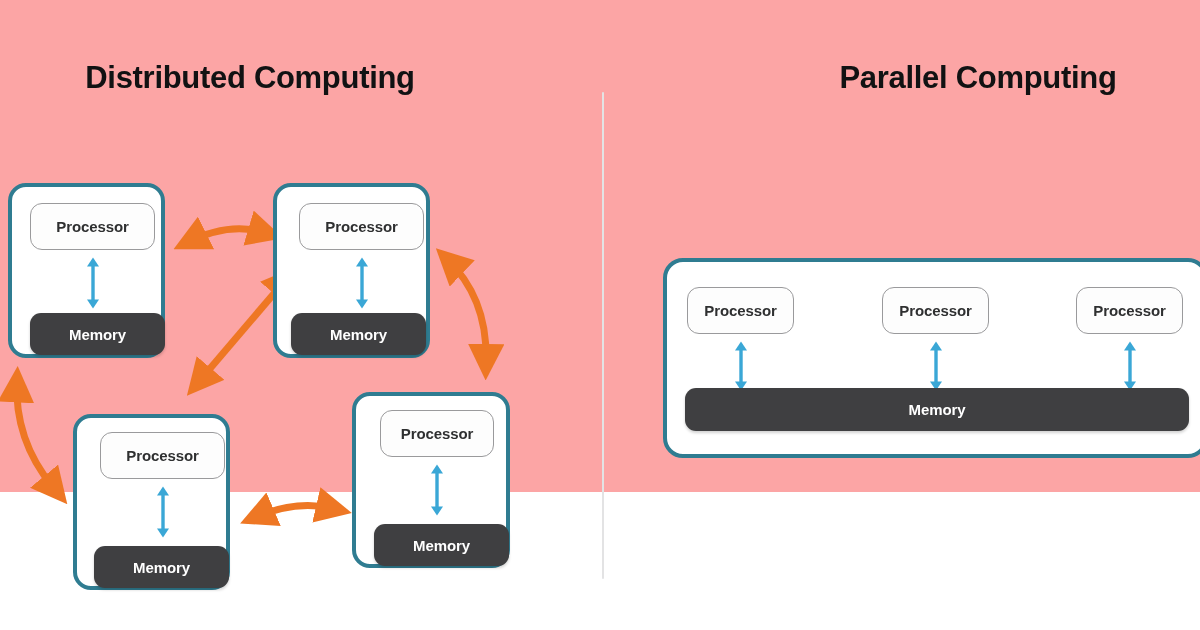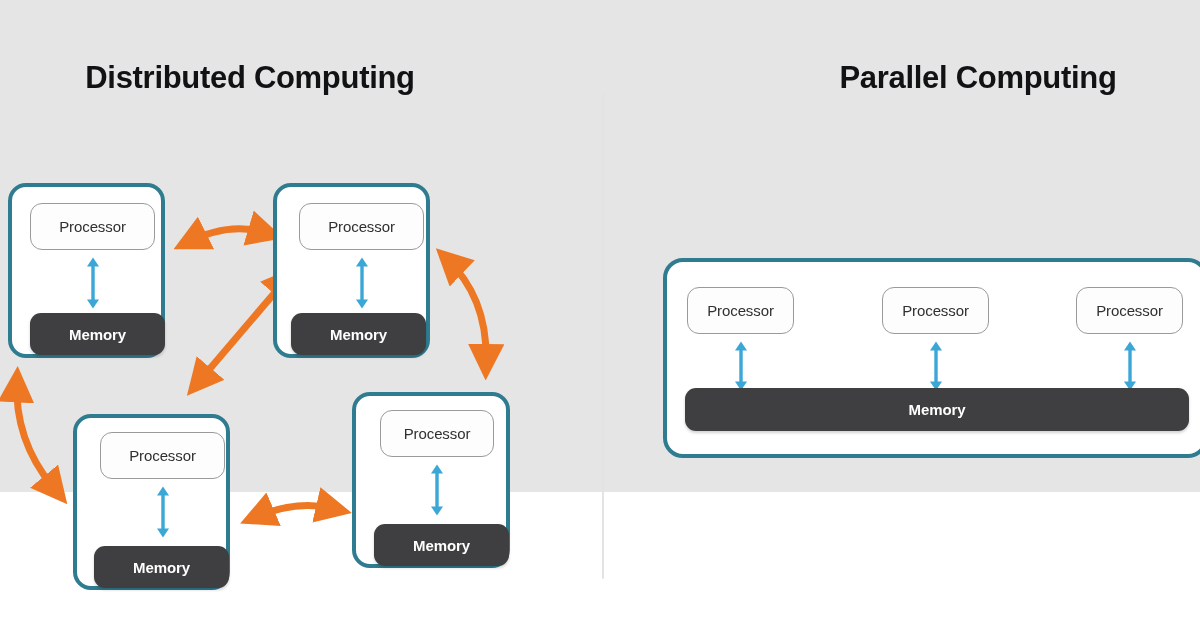--- a/index.html
+++ b/index.html
@@ -12,21 +12,21 @@
     height: 630px;
     font-family: "Liberation Sans", sans-serif;
     overflow: hidden;
     position: relative;
   }
 
   #stage {
     position: relative;
     width: 1200px;
     height: 492px;
-    background: #e5e5e5;
+    background: #fca5a5;
   }
 
   
   .panel-title {
     position: absolute;
     font-size: 31px;
     font-weight: bold;
     color: #111213;
     letter-spacing: -0.3px;
     white-space: nowrap;
@@ -64,21 +64,21 @@
   }
 
   .proc-box {
     position: absolute;
     box-sizing: border-box;
     border: 1.6px solid #9a9a9c;
     border-radius: 12px;
     background: #fdfdfd;
     color: #2f3031;
     font-size: 15px;
-    font-weight: normal;
+    font-weight: bold;
     display: flex;
     align-items: center;
     justify-content: center;
     letter-spacing: -0.1px;
   }
 
   .mem-box {
     position: absolute;
     box-sizing: border-box;
     border-radius: 11px;

